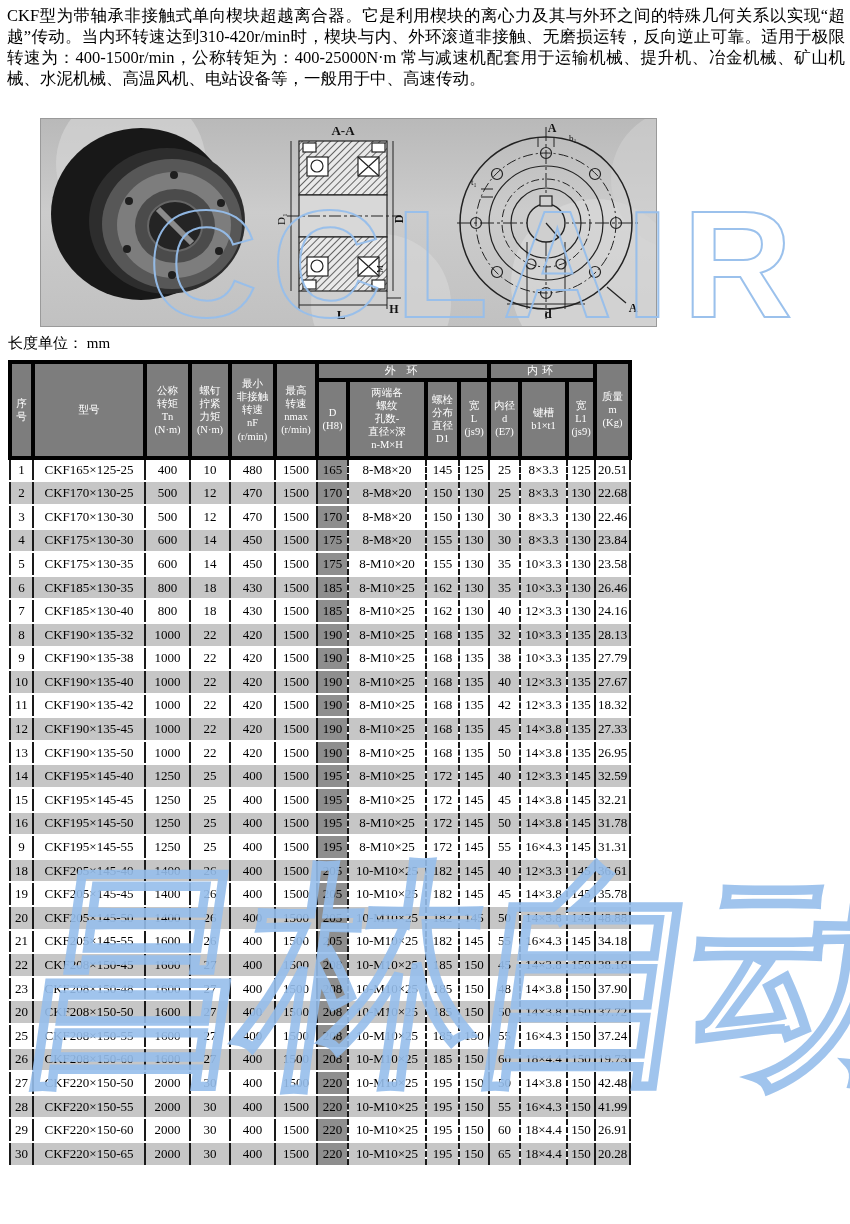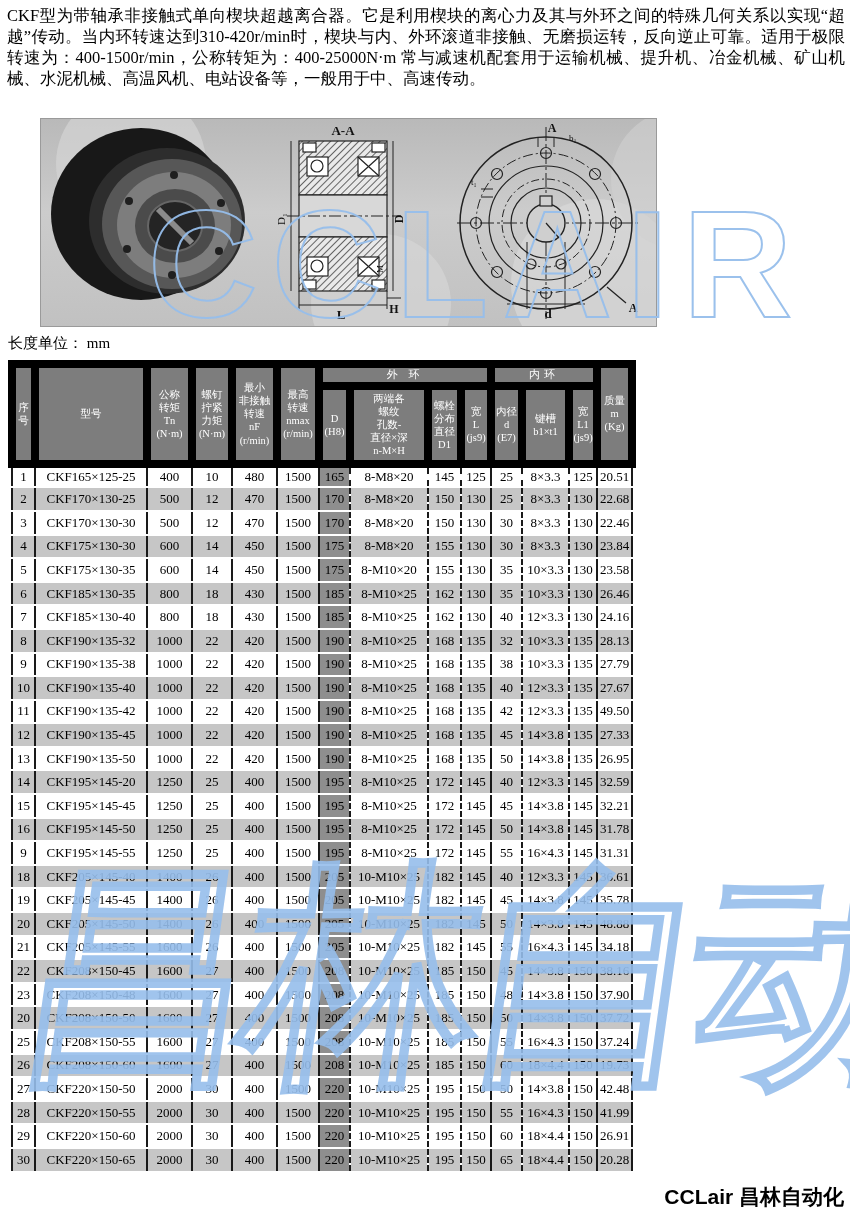--- a/index.html
+++ b/index.html
@@ -23,21 +23,21 @@
             pointer-events:none; white-space:nowrap; }
 
   
   .title-row { position:absolute; left:8px; top:334px; width:632px;
                display:flex; justify-content:space-between; align-items:flex-end;
                font-size:15px; color:#000; }
 
   
   table.params { position:absolute; left:8px; top:360px; width:620px;
                  border-collapse:collapse; table-layout:fixed; }
-  table.params th { background:#7d7d7d; color:#fff; border:8px solid #000000;
+  table.params th { background:#7d7d7d; color:#fff; border:4px solid #000000;
                     font-weight:normal; font-size:10.5px; line-height:1.25;
                     text-align:center; vertical-align:middle; padding:0;
                     white-space:pre-line; }
   table.params tr.band th.group { height:16px; font-size:11px; letter-spacing:4px; }
   table.params tr.sub th { height:78px; }
   table.params td { height:23.6px; padding:0; text-align:center; vertical-align:middle;
                     font-size:13px; color:#000;
                     border-right:2px solid #1a1a1a; border-bottom:2px solid #fff;
                     overflow:hidden; white-space:nowrap; }
   table.params tbody td:first-child { border-left:2px solid #1a1a1a; }
@@ -417,21 +417,21 @@
           <td>22</td>
           <td>420</td>
           <td>1500</td>
           <td class="dash col-d">190</td>
           <td class="dash">8-M10×25</td>
           <td class="dash">168</td>
           <td>135</td>
           <td class="dash">42</td>
           <td class="dash">12×3.3</td>
           <td>135</td>
-          <td>49.50</td>
+          <td>18.32</td>
         </tr>
         <tr>
           <td>12</td>
           <td>CKF190×135-45</td>
           <td>1000</td>
           <td>22</td>
           <td>420</td>
           <td>1500</td>
           <td class="dash col-d">190</td>
           <td class="dash">8-M10×25</td>
@@ -453,21 +453,21 @@
           <td class="dash">8-M10×25</td>
           <td class="dash">168</td>
           <td>135</td>
           <td class="dash">50</td>
           <td class="dash">14×3.8</td>
           <td>135</td>
           <td>26.95</td>
         </tr>
         <tr>
           <td>14</td>
-          <td>CKF195×145-20</td>
+          <td>CKF195×145-40</td>
           <td>1250</td>
           <td>25</td>
           <td>400</td>
           <td>1500</td>
           <td class="dash col-d">195</td>
           <td class="dash">8-M10×25</td>
           <td class="dash">172</td>
           <td>145</td>
           <td class="dash">40</td>
           <td class="dash">12×3.3</td>
@@ -728,15 +728,14 @@
           <td class="dash">65</td>
           <td class="dash">18×4.4</td>
           <td>150</td>
           <td>20.28</td>
         </tr>
       </tbody>
   </table>
 
   <div class="lower-watermark">昌林自动化</div>
 
-  <div class="brand">CCLair 昌林自动化</div>
 
 </div>
 
 </body></html>

